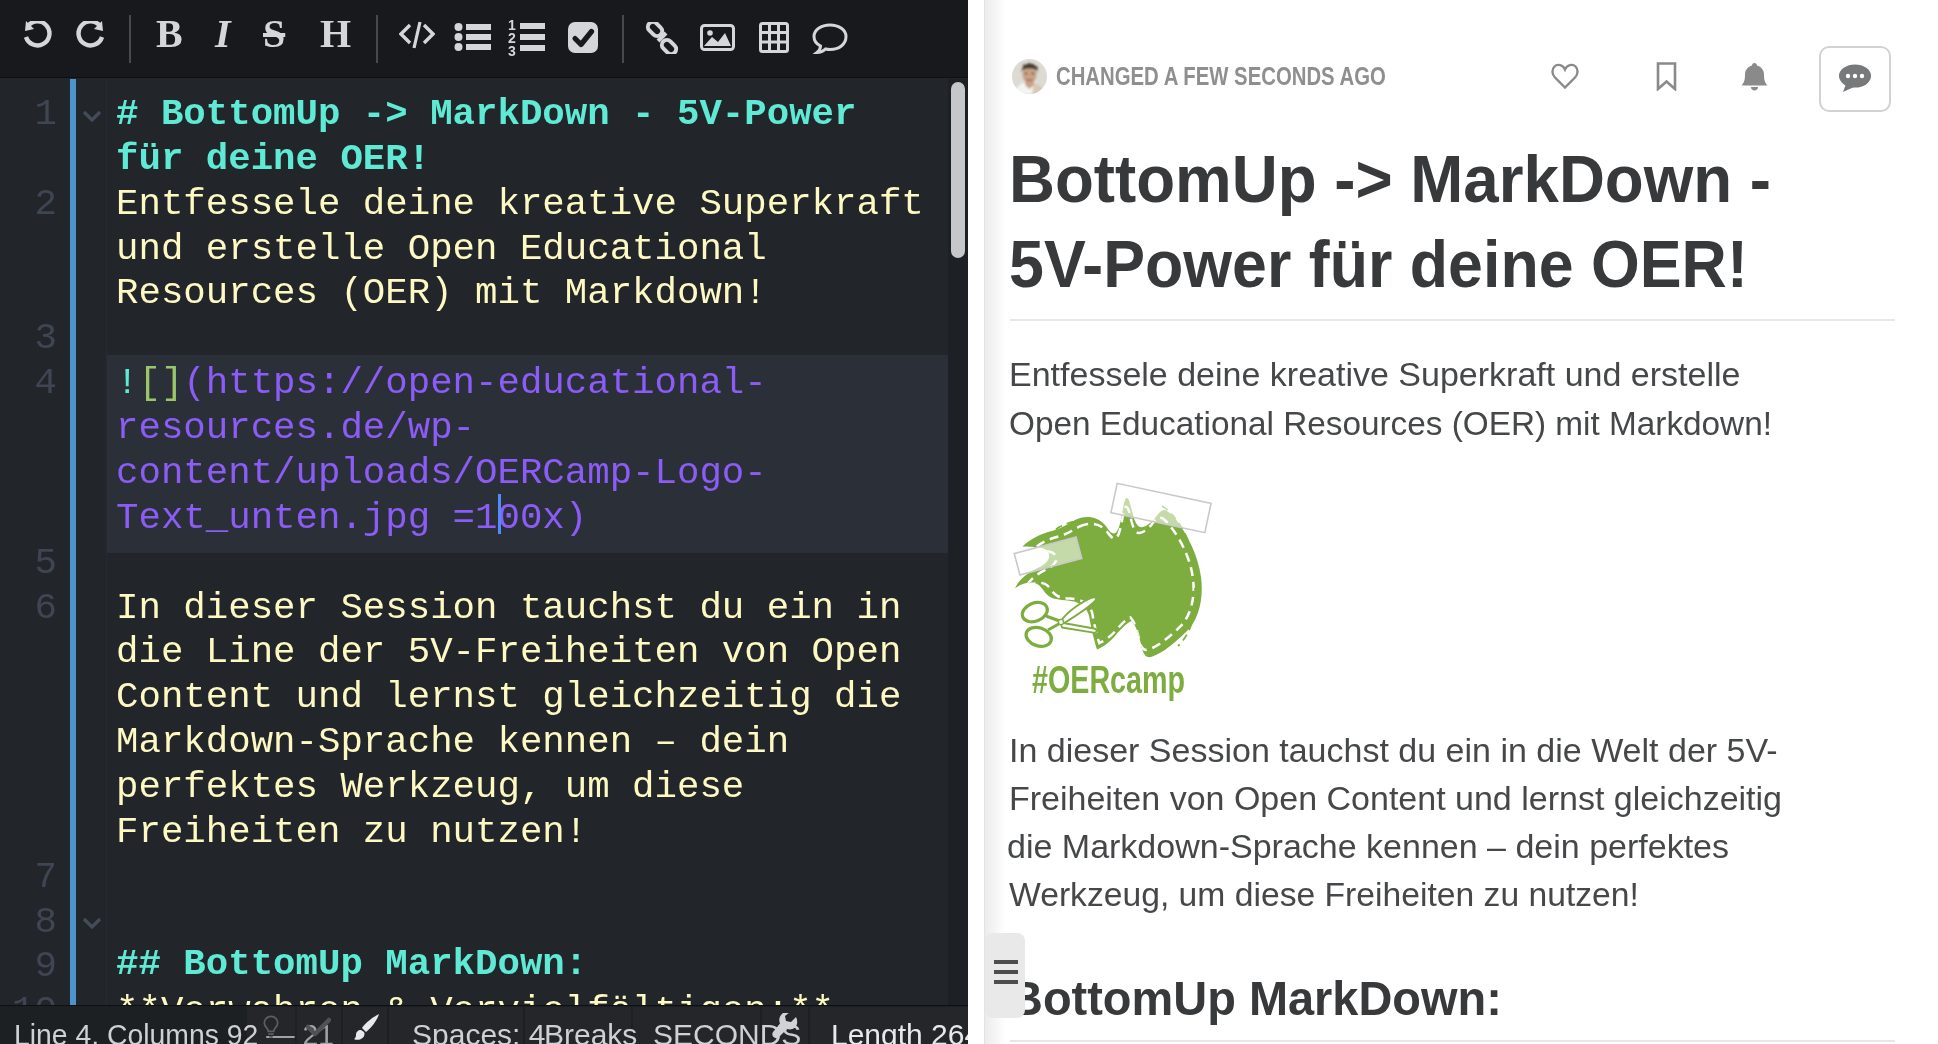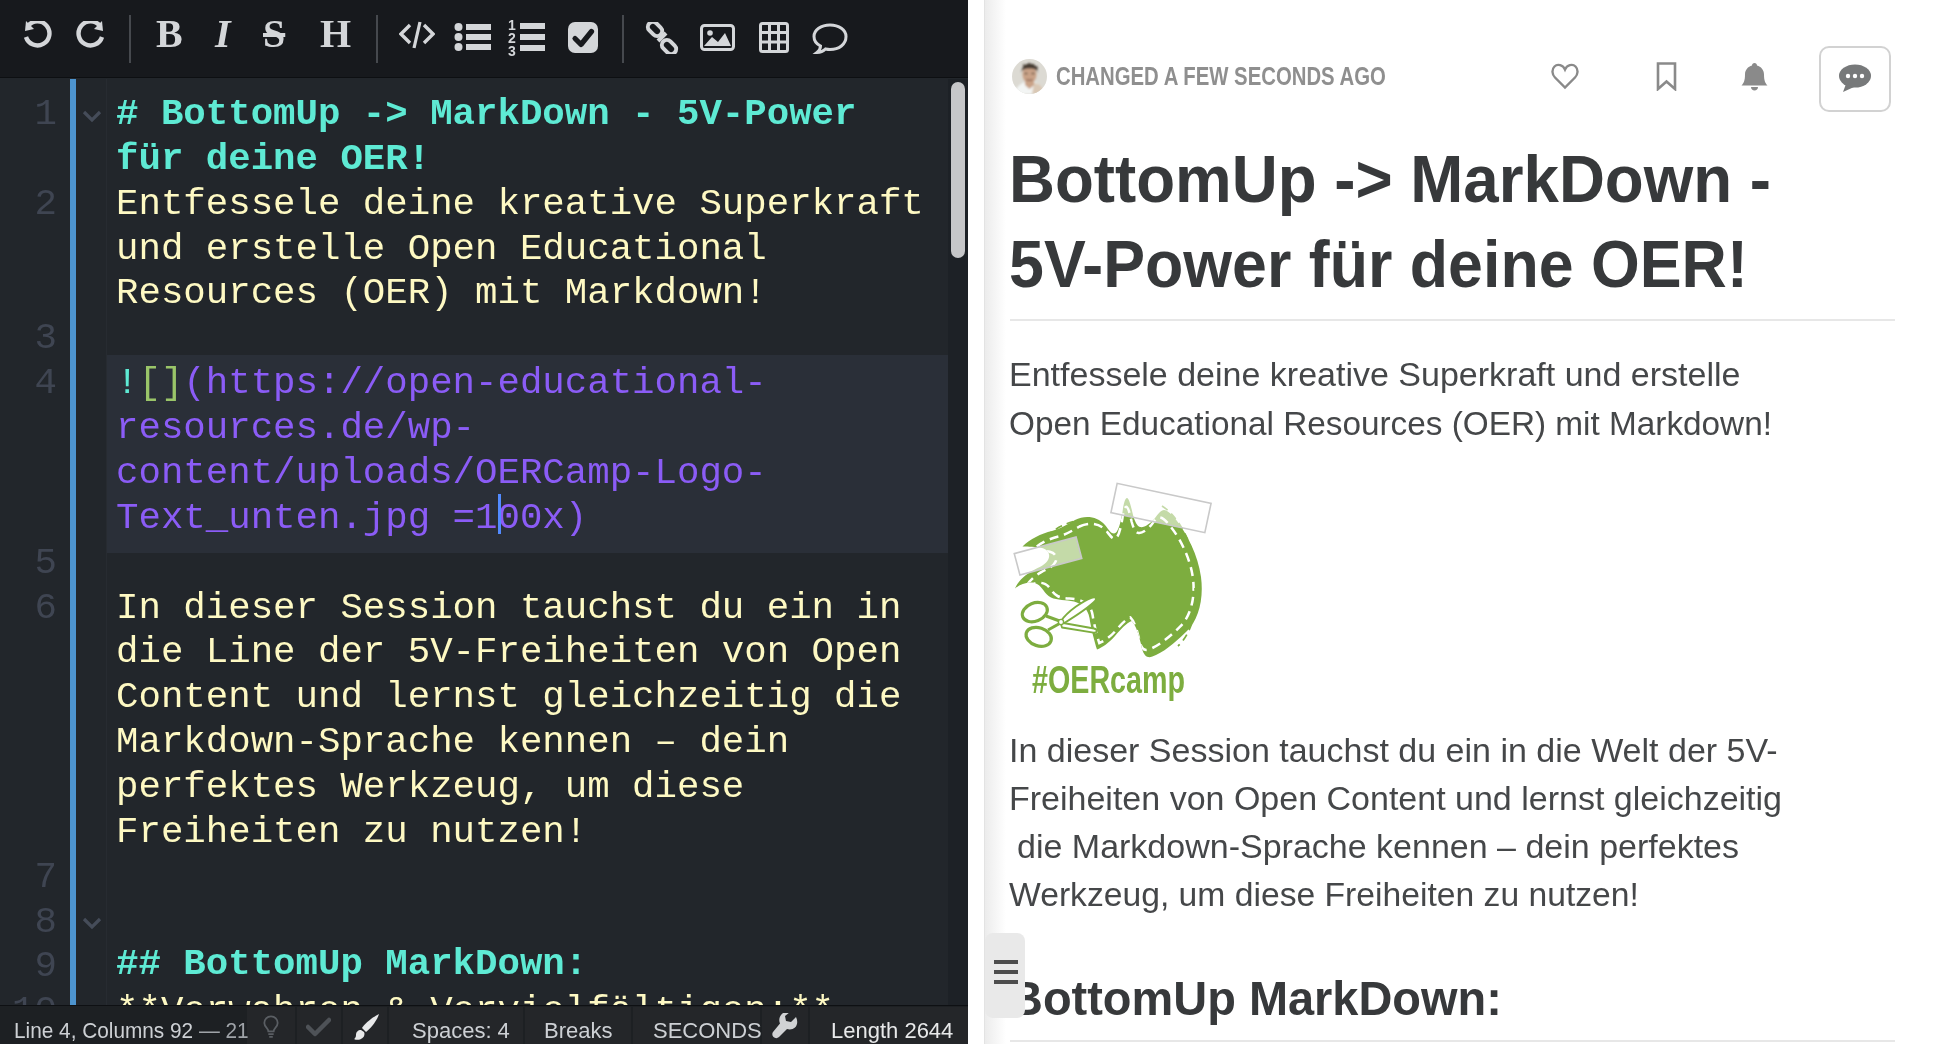--- a/index.html
+++ b/index.html
@@ -20,21 +20,21 @@
   #bluebar { position:absolute; left:70px; top:0; width:6px; height:926px; background:#4d94cf; }
   .row { position:absolute; left:116px; font-family:"Liberation Mono", monospace; font-size:37.4px; line-height:44.86px; white-space:pre; }
   .ln { position:absolute; left:0; width:57px; text-align:right; font-family:"Liberation Mono", monospace; font-size:37.4px; line-height:44.86px; color:#3f4552; }
   .o { color:#5eead4; font-weight:bold; }
   .g { color:#fef9c3; }
   .b { color:#8b5cf6; }
   .gr { color:#9ac569; }
   .chev { position:absolute; width:22px; height:22px; }
   #cursor { position:absolute; left:498px; top:415px; width:3px; height:40px; background:#528bff; }
   
-  #status { position:absolute; left:0; top:1005px; width:968px; height:39px; background:#1d2023; border-top:1px solid #0e1013; font-family:"Liberation Sans", sans-serif; font-size:22px; color:#cdd0d4; }
+  #status { position:absolute; left:0; top:1005px; width:968px; height:39px; background:#1d2023; border-top:1px solid #0e1013; font-family:"Liberation Sans", sans-serif; font-size:30px; color:#cdd0d4; }
   .sseg { position:absolute; top:1px; height:38px; background:#242629; }
   .stxt { position:absolute; top:12px; white-space:nowrap; }
   
   #right { position:absolute; left:968px; top:0; width:970px; height:1044px; background:#fff; }
   #shadow { position:absolute; left:16px; top:0; width:22px; height:1044px; background:linear-gradient(to right,#ececec,#ffffff); border-left:1px solid #e3e3e3; }
   #handle { position:absolute; left:17px; top:933px; width:40px; height:85px; background:#e9e9e9; border-radius:8px; }
   .sans { font-family:"Liberation Sans", sans-serif; }
   .fit { position:absolute; white-space:nowrap; transform-origin:0 50%; }
   .h1r { font-weight:bold; color:#37393b; font-size:67px; line-height:67px; }
   .pr { color:#454749; font-size:34px; line-height:34px; }
@@ -303,21 +303,21 @@
         <ellipse cx="44.8" cy="142.1" rx="13" ry="9" stroke-width="3.2" transform="rotate(-22 44.8 142.1)"></ellipse>
         <ellipse cx="48.7" cy="166.8" rx="13" ry="9" stroke-width="3.2" transform="rotate(18 48.7 166.8)"></ellipse>
       </g>
       <circle cx="71" cy="152" r="2.6" fill="#fff" stroke="#7dad3f" stroke-width="1.4"></circle>
     </g>
     <text x="42" y="223" font-family="Liberation Sans" font-weight="bold" font-size="38" fill="#7dad3f" textLength="153" lengthAdjust="spacingAndGlyphs">#OERcamp</text>
   </svg>
 
   <div class="fit sans pr" style="left:41px; top:732.9px;">In dieser Session tauchst du ein in die Welt der 5V-</div>
   <div class="fit sans pr" style="left:41px; top:780.9px;">Freiheiten von Open Content und lernst gleichzeitig</div>
-  <div class="fit sans pr" style="left:49px; top:828.9px;text-align:right;">die Markdown-Sprache kennen – dein perfektes</div>
+  <div class="fit sans pr" style="left:39px; top:828.9px;text-align:right;">die Markdown-Sprache kennen – dein perfektes</div>
   <div class="fit sans pr" style="left:41px; top:876.9px; transform:scaleX(0.990);">Werkzeug, um diese Freiheiten zu nutzen!</div>
 
   <div class="fit sans" style="left:41px; top:974.6px; font-weight:bold; color:#37393b; font-size:48px; line-height:48px; transform:scaleX(0.978);">BottomUp MarkDown:</div>
   <div class="hr" style="left:42px; top:1040px; width:885px;"></div>
 
   <div id="handle"></div>
   <svg class="abs" style="left:26px; top:958px;" width="24" height="28" viewBox="0 0 24 28">
     <rect x="0" y="2" width="24" height="4" fill="#4d4d4d"></rect>
     <rect x="0" y="12" width="24" height="4" fill="#4d4d4d"></rect>
     <rect x="0" y="22" width="24" height="4" fill="#4d4d4d"></rect>

